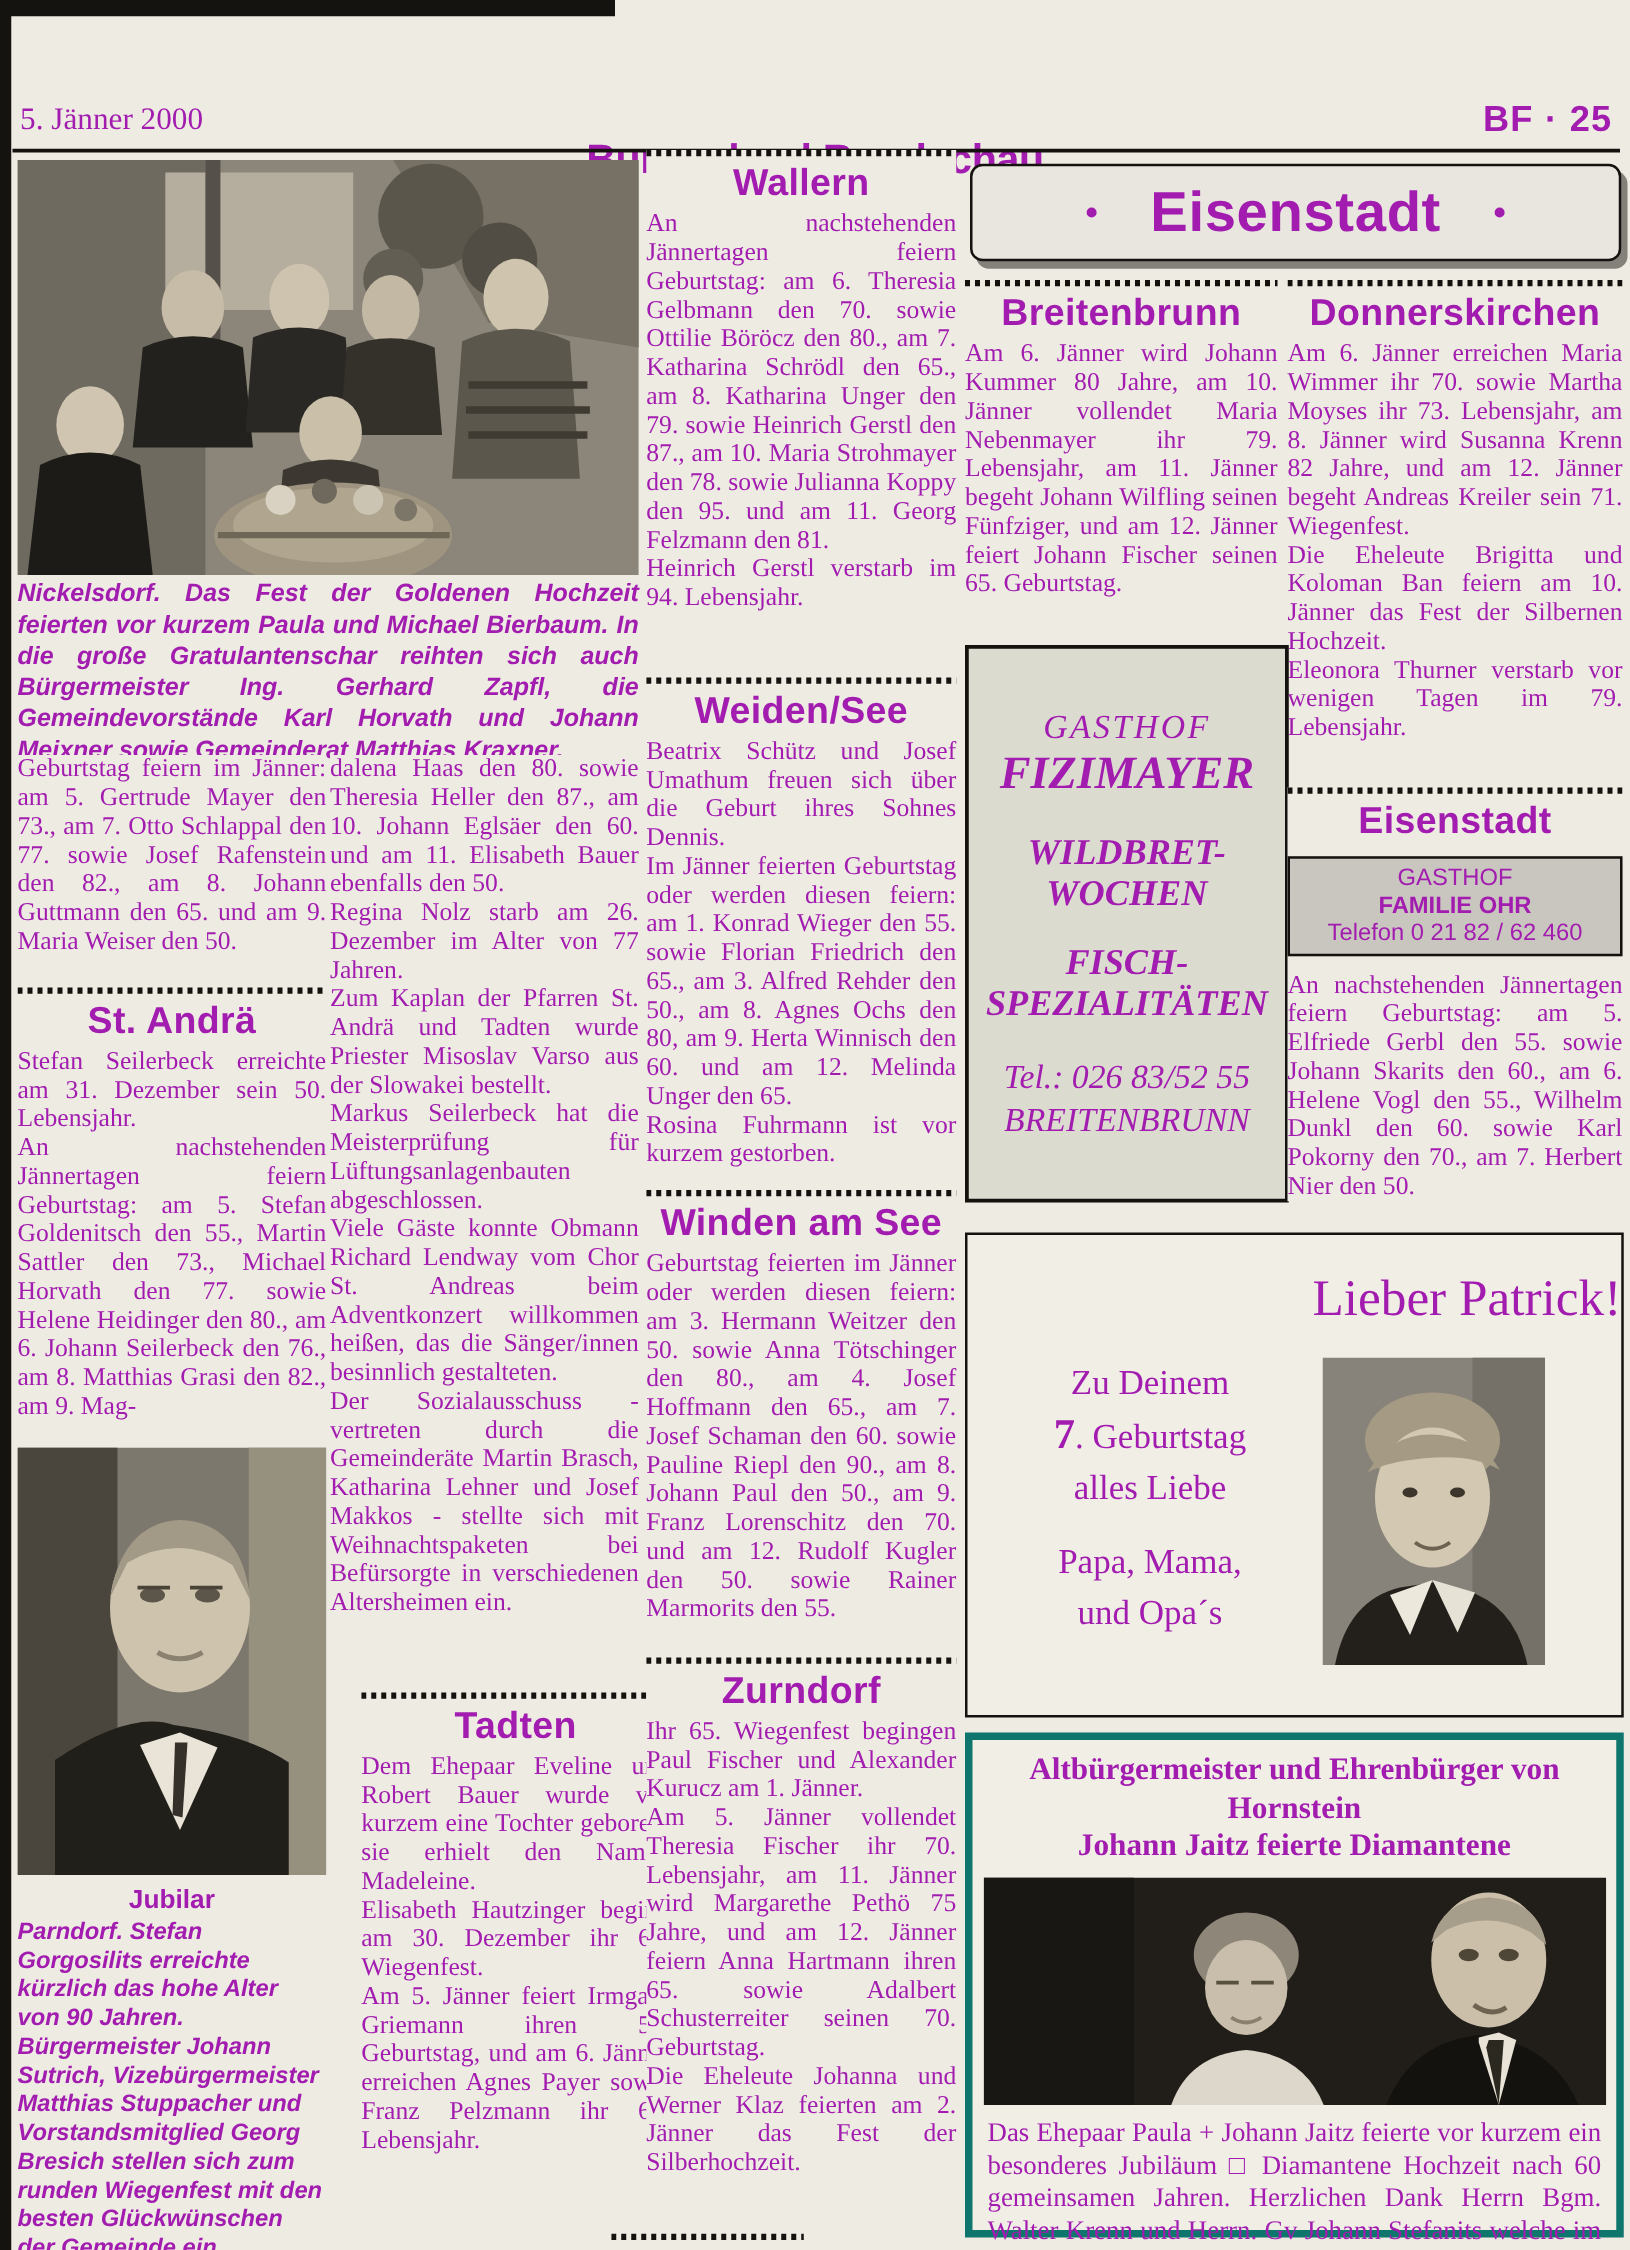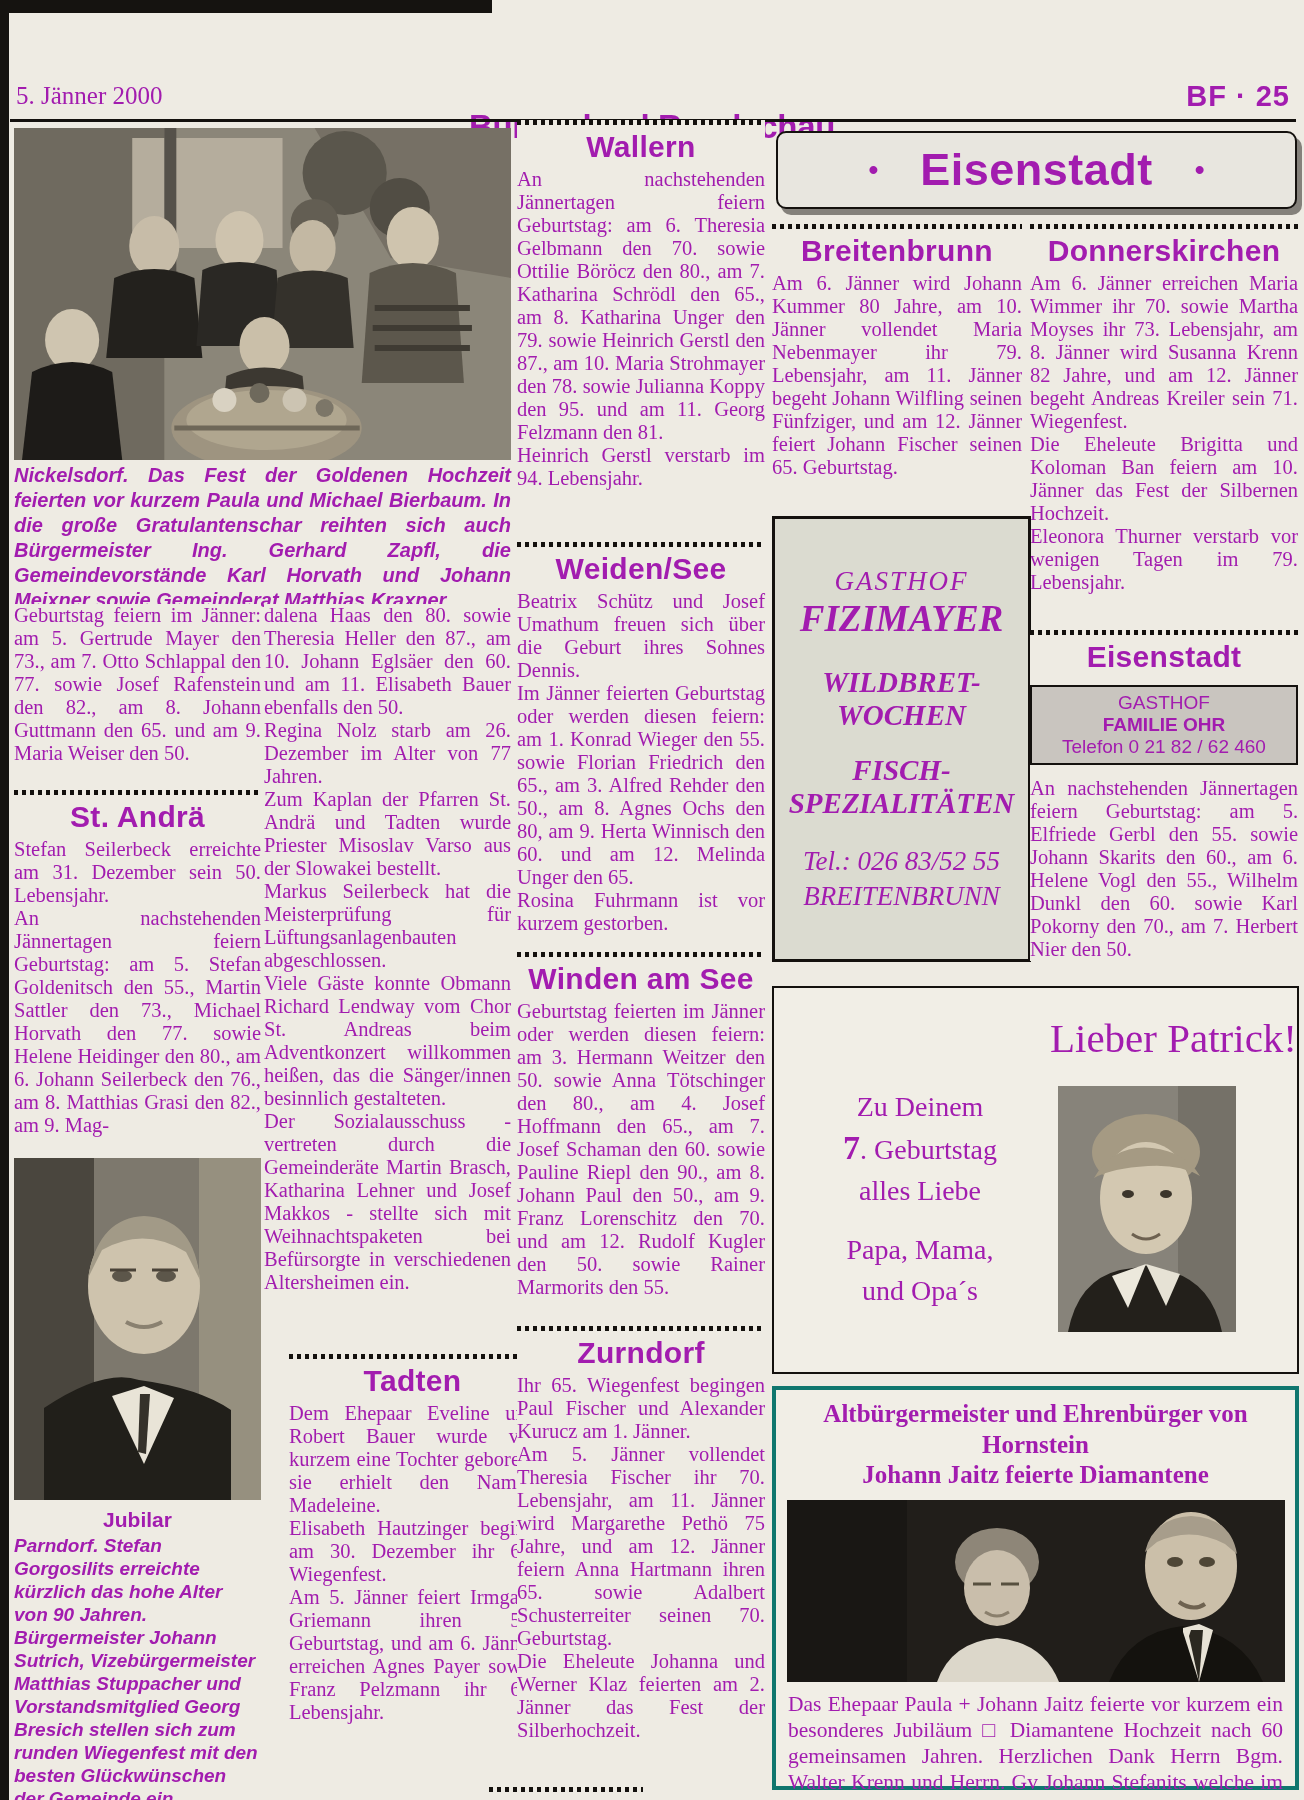--- a/index.html
+++ b/index.html
@@ -45,21 +45,21 @@
        font-family:"Liberation Sans",sans-serif;font-size:19px;line-height:22px;}
   .ohr .b{font-weight:800;}
   
   #patrick{left:772px;top:986px;width:527px;height:388px;background:#f1eee6;border:2px solid #14110e;box-sizing:border-box;}
   #patrick .title{text-align:right;font:41px "Liberation Serif",serif;margin-top:26px;}
   #patrick .txt{position:absolute;left:8px;top:98px;width:276px;text-align:center;font:28px/41px "Liberation Serif",serif;}
   #patrick .grp2{margin-top:18px;}
   #patrick .num{font-weight:700;font-size:34px;}
   #patrick .photo{position:absolute;left:284px;top:98px;width:178px;height:246px;}
   
-  #jaitz{left:772px;top:1386px;width:527px;height:404px;background:#f1eee6;border:4px solid #0f766e;box-sizing:border-box;}
+  #jaitz{left:772px;top:1386px;width:527px;height:404px;background:#f1eee6;border:6px solid #0f766e;box-sizing:border-box;}
   #jaitz .hdr{text-align:center;font:700 25px/1.22 "Liberation Serif",serif;margin-top:9px;}
   #jaitz .photo{display:block;margin:9px auto 0;width:498px;height:182px;}
   #jaitz .cap{margin:9px 12px 0 12px;font:21.5px/26px "Liberation Serif",serif;text-align:justify;text-align-last:left;}
   svg{display:block;width:100%;height:100%;}
 </style>
 </head>
 <body>
 
 <div id="page">
 

